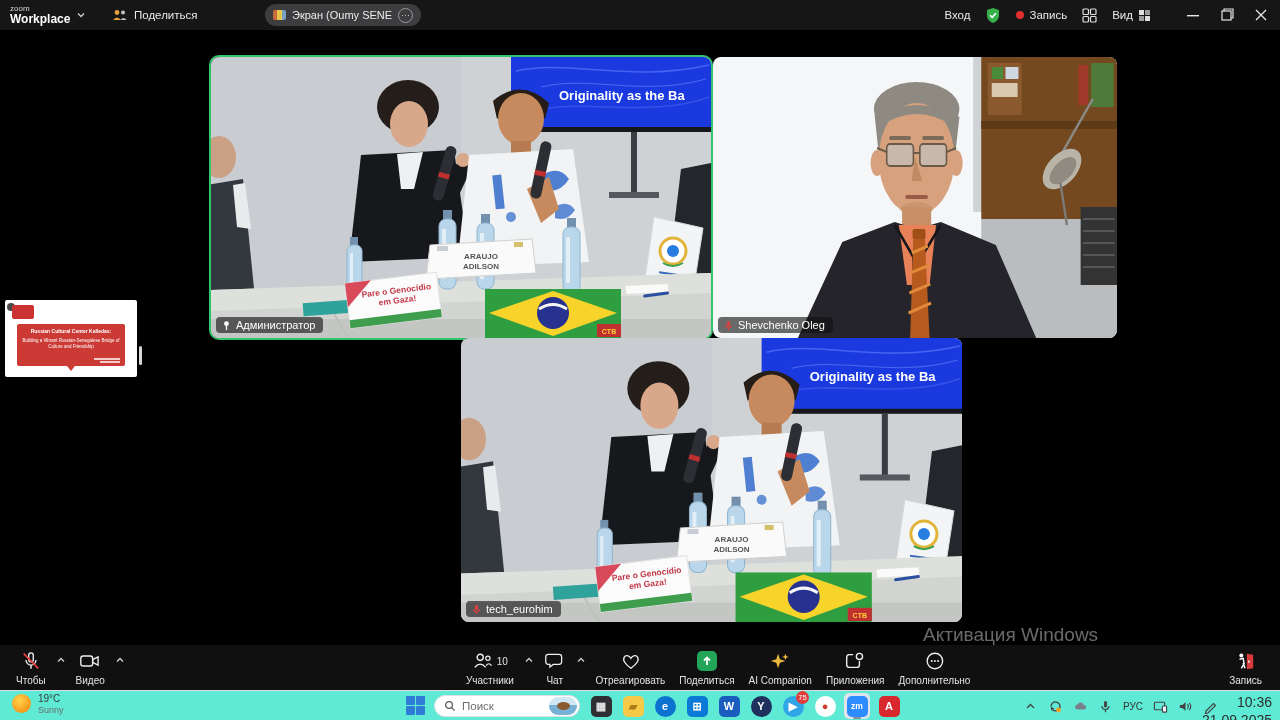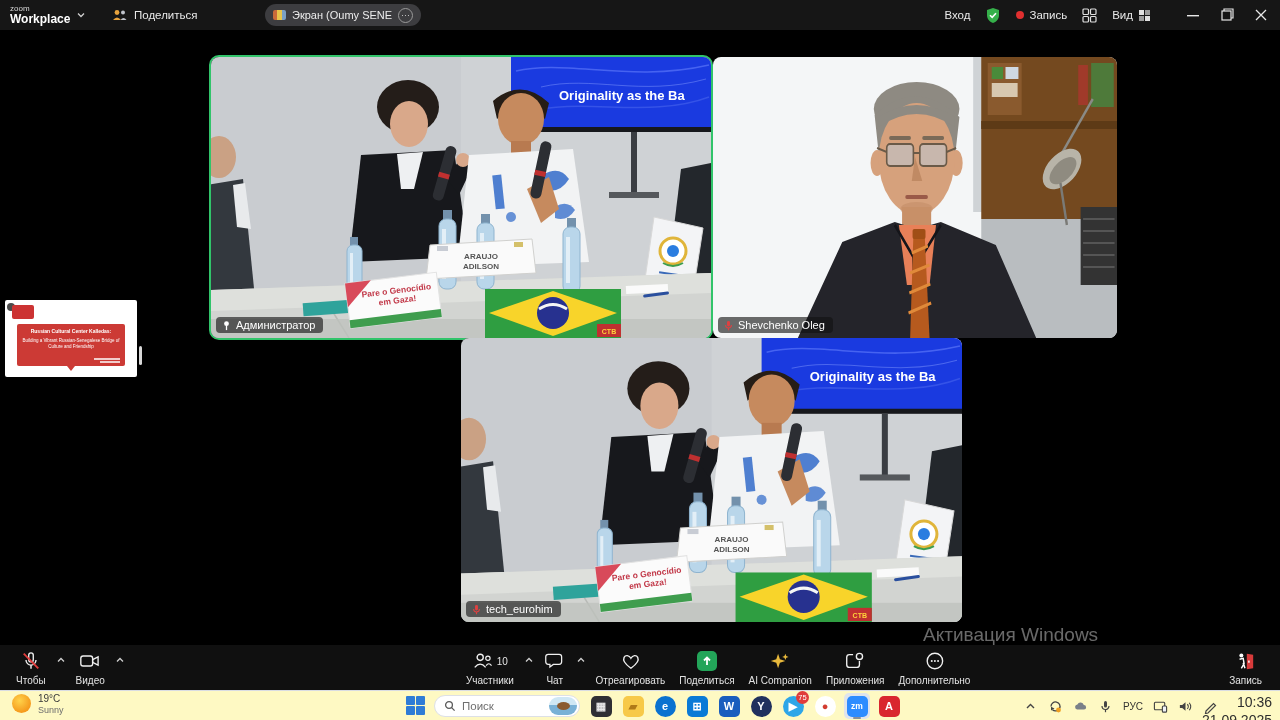--- a/index.html
+++ b/index.html
@@ -68,21 +68,21 @@
   .tb-leave { position:absolute; right:14px; top:3px; }
   .tbtn { display:flex; flex-direction:column; align-items:center; justify-content:flex-start; gap:3px;
           color:#e4e4e4; font-size:10px; padding:2px 4px 0 4px; white-space:nowrap; }
   .tbtn .iconrow { height:22px; display:flex; align-items:center; gap:3px; }
   .tbtn svg { height:20px; }
   .share-sq { width:20px; height:20px; background:#23a559; border-radius:5px; display:flex; align-items:center; justify-content:center; }
   .count { font-size:10px; color:#e4e4e4; }
   .chevbtn { display:flex; align-items:flex-start; padding-top:8px; }
 
   
-  .taskbar { position:absolute; left:0; top:690px; width:1280px; height:30px; background:#fef9c3;
+  .taskbar { position:absolute; left:0; top:690px; width:1280px; height:30px; background:#5eead4;
              border-top:1px solid #d9dce2; z-index:30; }
   .weather { position:absolute; left:12px; top:2px; display:flex; align-items:center; gap:7px; }
   .sun { width:19px; height:19px; border-radius:50%;
          background:radial-gradient(circle at 40% 35%, #ffd24a, #f59a1d 70%); }
   .wtxt { line-height:1.15; }
   .wtemp { font-size:10px; color:#3a3a3a; }
   .wdesc { font-size:9px; color:#6d6d6d; }
   .startbtn { position:absolute; left:406px; top:5px; width:20px; height:20px; display:grid;
               grid-template-columns:9px 9px; grid-template-rows:9px 9px; gap:1px; }
   .startbtn i { background:#2f7cd6; border-radius:1px; }

